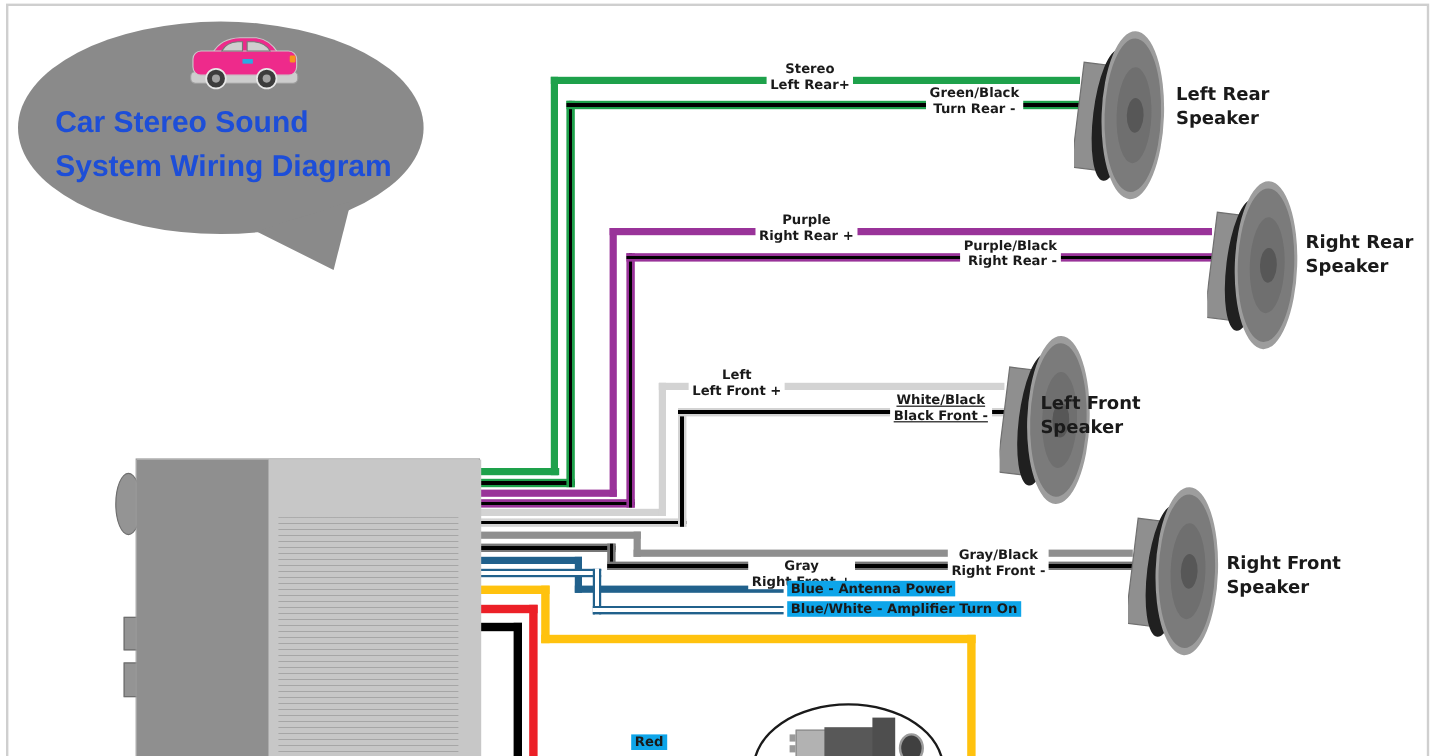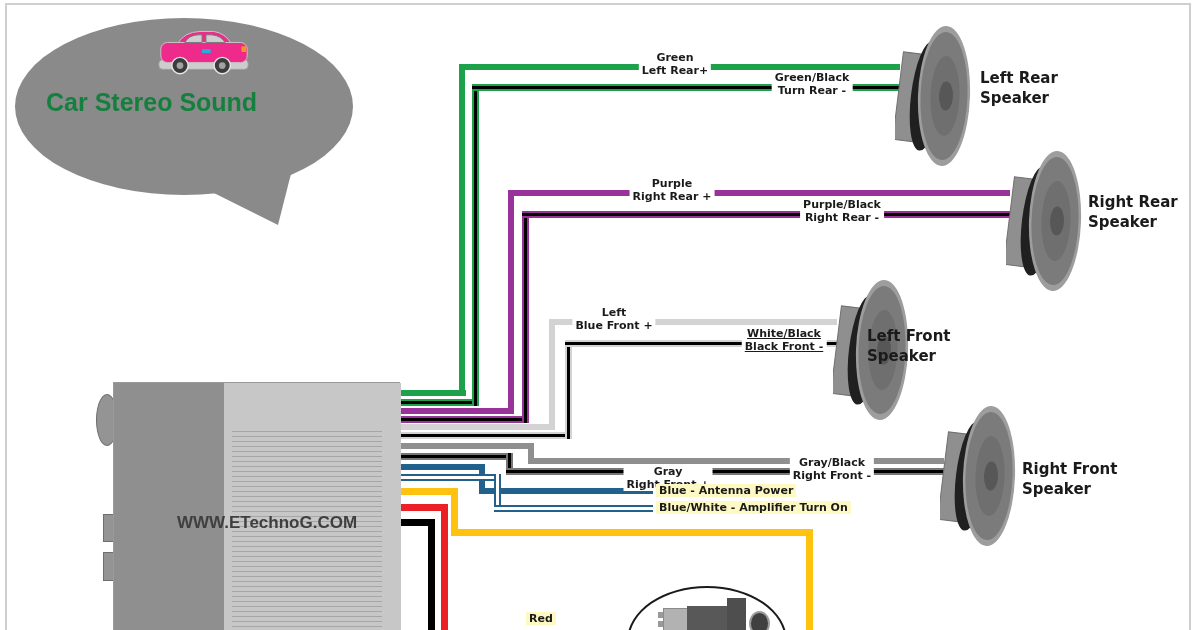--- a/index.html
+++ b/index.html
@@ -28,21 +28,21 @@
          background:repeating-linear-gradient(to bottom,#a6a6a6 0 1px,rgba(0,0,0,0) 1px 5px);}
   .watermark{position:absolute;left:63px;top:130px;font-size:17px;font-weight:bold;
          color:#3f3f3f;white-space:nowrap;z-index:2;}
   
   .seg{position:absolute;z-index:2;}
   
   .wl2{position:absolute;z-index:3;background:#fff;text-align:center;
        font-family:"DejaVu Sans",sans-serif;font-weight:bold;font-size:11px;
        line-height:13px;transform:translateX(-50%);padding:0 3px;white-space:nowrap;color:#1a1a1a;}
   .wl2 span{display:block;}
-  .wl1{position:absolute;z-index:3;background:#fef9c3;font-family:"DejaVu Sans",sans-serif;
+  .wl1{position:absolute;z-index:3;background:#0ea5e9;font-family:"DejaVu Sans",sans-serif;
        font-weight:bold;font-size:11px;line-height:13px;padding:0 3px;
        white-space:nowrap;color:#1a1a1a;}
   
   .speaker{position:absolute;width:76px;height:146px;z-index:4;}
   .spk-label{position:absolute;z-index:4;font-family:"DejaVu Sans",sans-serif;
        font-weight:bold;font-size:15px;line-height:20px;color:#1a1a1a;}
   .spk-label span{display:block;white-space:nowrap;}
   
   .ign-ellipse{position:absolute;left:627px;top:586px;width:160px;height:110px;
        border:2.5px solid #1a1a1a;border-radius:50%;background:#fff;box-sizing:border-box;z-index:2;}
@@ -65,33 +65,33 @@
     <path d="M28 13 Q32 5.5 42 5 L46 5 L46 13 Z" fill="#cfcfcf" stroke="#777"></path>
     <path d="M50 5 L56 5 Q66 6 70 13 L50 13 Z" fill="#cfcfcf" stroke="#777"></path>
     <rect x="46" y="20" width="9" height="4" fill="#29abe2"></rect>
     <rect x="87" y="17" width="5" height="6" rx="1" fill="#f7941d"></rect>
     <circle cx="23" cy="37" r="8.5" fill="#3c3c3c" stroke="#e8e8e8" stroke-width="1.5"></circle>
     <circle cx="23" cy="37" r="3.5" fill="#a2a2a2"></circle>
     <circle cx="67" cy="37" r="8.5" fill="#3c3c3c" stroke="#e8e8e8" stroke-width="1.5"></circle>
     <circle cx="67" cy="37" r="3.5" fill="#a2a2a2"></circle>
   </svg>
 
-  <div class="title" style="color: #15803d;">
+  <div class="title" style="color: #1d4ed8;">
     <span>Car Stereo Sound</span>
+    <span>System Wiring Diagram</span>
   </div>
 
   <div class="unit-knob" style="left:96px;top:394px;width:20px;height:50px;border-radius:50%;"></div>
   <div class="unit-knob" style="left:103px;top:514px;width:11px;height:26px;"></div>
   <div class="unit-knob" style="left:103px;top:552px;width:11px;height:27px;"></div>
 
   <div class="unit-body">
     <div class="unit-left" style="background-color: rgb(143, 143, 143);"></div>
     <div class="unit-right" style="background-color: rgb(199, 199, 199);"></div>
     <div class="vents"></div>
-    <div class="watermark">WWW.ETechnoG.COM</div>
   </div>
 
   <div id="wire-layer">
       <div class="seg" style="left: 399px; top: 390px; width: 67px; height: 6px; background: rgb(30, 161, 75);"></div>
       <div class="seg" style="left: 459px; top: 64px; width: 6px; height: 332px; background: rgb(30, 161, 75);"></div>
       <div class="seg" style="left: 459px; top: 64px; width: 441px; height: 6px; background: rgb(30, 161, 75);"></div>
       <div class="seg" style="left: 399px; top: 399px; width: 80px; height: 7px; background: linear-gradient(rgb(30, 161, 75) 0px, rgb(30, 161, 75) 2px, rgb(0, 0, 0) 2px, rgb(0, 0, 0) 5px, rgb(30, 161, 75) 5px, rgb(30, 161, 75) 7px);"></div>
       <div class="seg" style="left: 472px; top: 84px; width: 7px; height: 322px; background: linear-gradient(90deg, rgb(30, 161, 75) 0px, rgb(30, 161, 75) 2px, rgb(0, 0, 0) 2px, rgb(0, 0, 0) 5px, rgb(30, 161, 75) 5px, rgb(30, 161, 75) 7px);"></div>
       <div class="seg" style="left: 472px; top: 84px; width: 430px; height: 7px; background: linear-gradient(rgb(30, 161, 75) 0px, rgb(30, 161, 75) 2px, rgb(0, 0, 0) 2px, rgb(0, 0, 0) 5px, rgb(30, 161, 75) 5px, rgb(30, 161, 75) 7px);"></div>
       <div class="seg" style="left: 399px; top: 408px; width: 115px; height: 6px; background: rgb(153, 51, 153);"></div>
@@ -122,38 +122,38 @@
       <div class="seg" style="left: 451px; top: 488px; width: 7px; height: 48px; background: rgb(255, 194, 14);"></div>
       <div class="seg" style="left: 451px; top: 529px; width: 362px; height: 7px; background: rgb(255, 194, 14);"></div>
       <div class="seg" style="left: 806px; top: 529px; width: 7px; height: 101px; background: rgb(255, 194, 14);"></div>
       <div class="seg" style="left: 399px; top: 504px; width: 49px; height: 7px; background: rgb(236, 32, 39);"></div>
       <div class="seg" style="left: 441px; top: 504px; width: 7px; height: 126px; background: rgb(236, 32, 39);"></div>
       <div class="seg" style="left: 399px; top: 519px; width: 36px; height: 7px; background: rgb(0, 0, 0);"></div>
       <div class="seg" style="left: 428px; top: 519px; width: 7px; height: 111px; background: rgb(0, 0, 0);"></div>
     </div>
 
   <div class="wl2" style="left:675px;top:51px;">
-    <span>Green</span>
+    <span>Stereo</span>
       <span>Left Rear+</span>
     </div>
   <div class="wl2" style="left:812px;top:71px;">
     <span>Green/Black</span>
       <span>Turn Rear -</span>
     </div>
   <div class="wl2" style="left:672px;top:177px;">
     <span>Purple</span>
       <span>Right Rear +</span>
     </div>
-  <div class="wl2" style="left:842px;top:198px;">
+  <div class="wl2" style="left:842px;top:198px;text-align:right;">
     <span>Purple/Black</span>
       <span>Right Rear -</span>
     </div>
   <div class="wl2" style="left:614px;top:306px;">
     <span>Left</span>
-      <span>Blue Front +</span>
+      <span>Left Front +</span>
     </div>
   <div class="wl2" style="left:784px;top:327px;text-decoration:underline;">
     <span>White/Black</span>
       <span>Black Front -</span>
     </div>
   <div class="wl2" style="left:668px;top:465px;">
     <span>Gray</span>
       <span>Right Front +</span>
     </div>
   <div class="wl2" style="left:832px;top:456px;">

